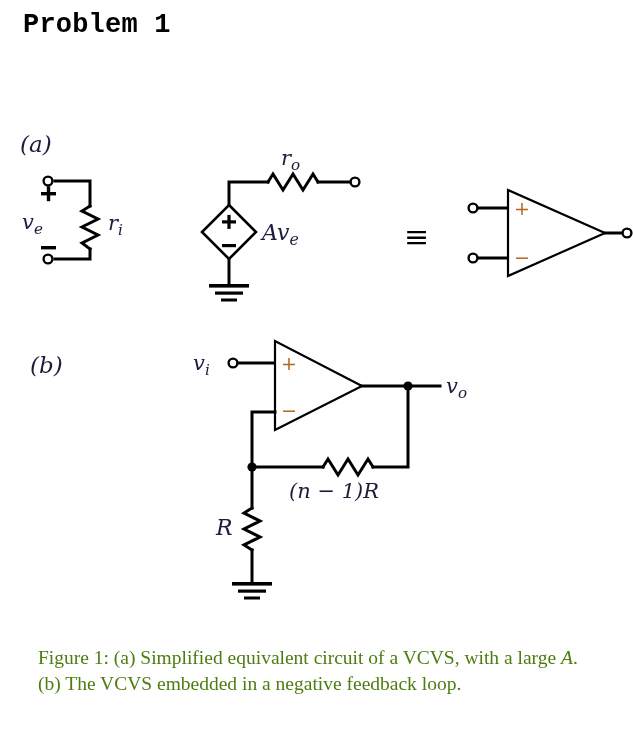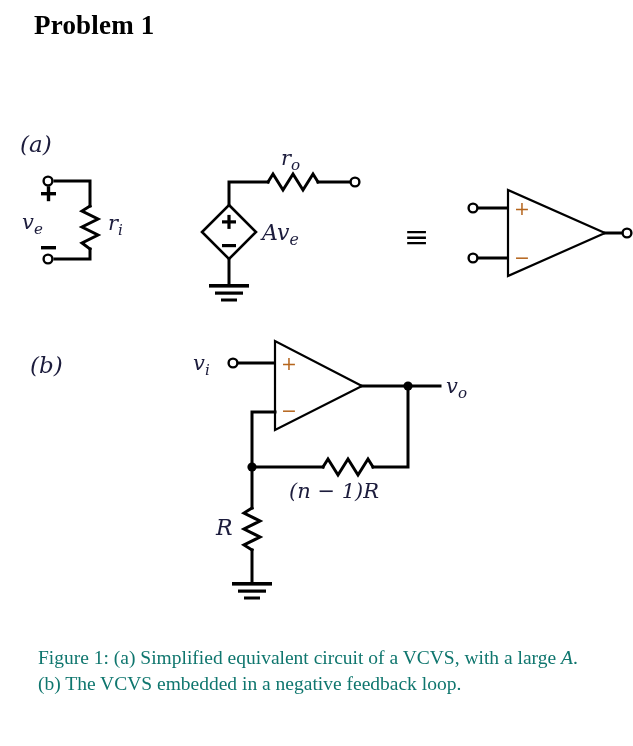--- a/index.html
+++ b/index.html
@@ -15,25 +15,25 @@
     color: #000000;
     overflow: hidden;
   }
   #page {
     position: relative;
     width: 633px;
     height: 746px;
   }
   #problem-title {
     position: absolute;
-    left: 34px;
+    left: 23px;
     top: 10px;
     font-size: 27px;
     font-weight: bold;
-    font-family: Liberation Serif, serif;
+    font-family: Liberation Mono, monospace;
     letter-spacing: 0.2px;
     color: #000;
   }
   #figure-svg {
     position: absolute;
     left: 0;
     top: 0;
     width: 633px;
     height: 640px;
   }
@@ -78,21 +78,21 @@
     font-size: 19px;
   }
   #caption {
     position: absolute;
     left: 38px;
     top: 645px;
     width: 560px;
     font-size: 19.5px;
     line-height: 1.32;
     font-family: "Liberation Serif", "DejaVu Serif", serif;
-    color: #0f766e;
+    color: #4d7c0f;
     text-align: left;
   }
   #caption .ital {
     font-style: italic;
   }
 </style>
 </head>
 <body>
 
 <div id="page">

